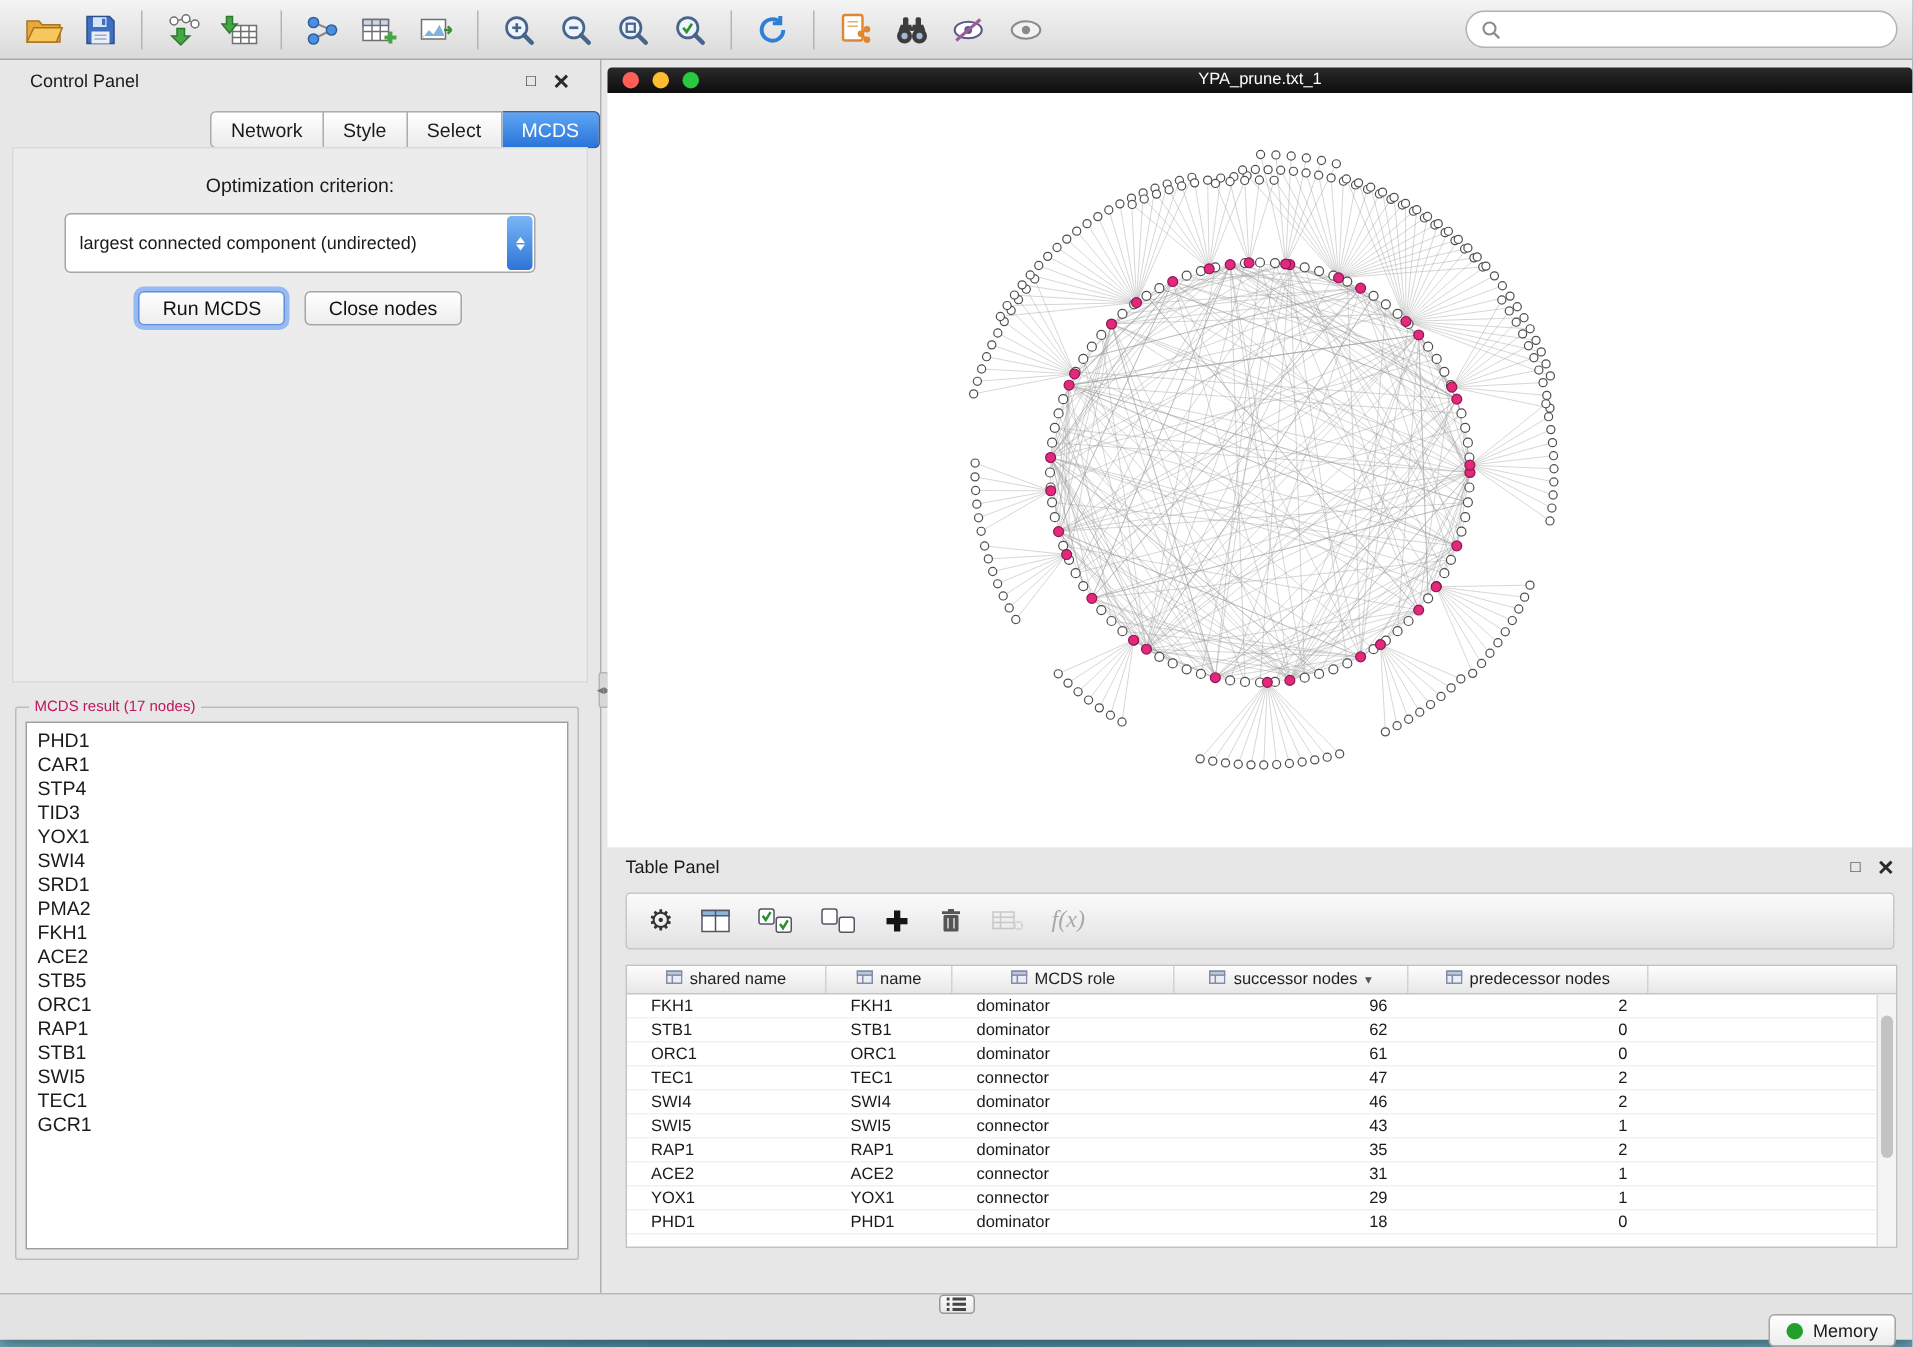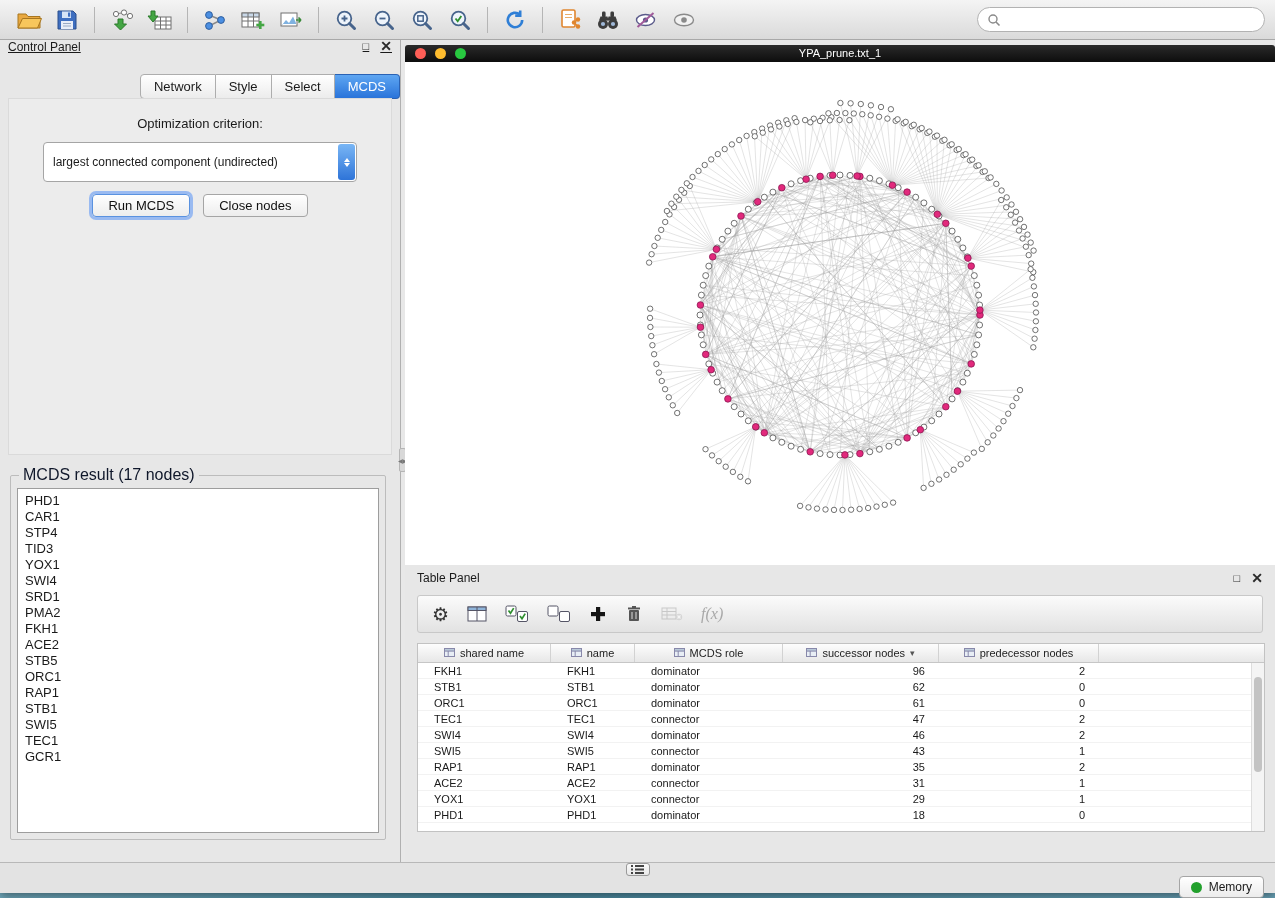--- a/index.html
+++ b/index.html
@@ -17,21 +17,21 @@
     display:flex; align-items:center; padding:0 10px; }
   .tbtn { width:38px; height:32px; display:flex; align-items:center; justify-content:center; border-radius:4px; cursor:default; }
   .tsep { width:1px; height:26px; background:#b5b5b5; margin:0 8px; }
   .search { margin-left:auto; width:288px; height:25px; background:#fff; border:1px solid #b2b2b2;
     border-radius:13px; display:flex; align-items:center; padding:0 9px; gap:6px; }
   .search input { border:none; outline:none; flex:1; font-size:12px; font-family:"Liberation Sans",sans-serif; background:transparent; }
 
   
   .control-panel { position:absolute; top:40px; left:0; width:401px; height:822px;
     background:#e7e7e7; border-right:1px solid #b0b0b0; }
-  .panel-header { height:28px; display:flex; align-items:flex-start; padding:0 8px; font-size:12px; color:#1a1a1a;text-decoration:underline; }
+  .panel-header { height:28px; display:flex; align-items:center; padding:0 20px; font-size:12px; color:#1a1a1a; }
   .win-icons { margin-left:auto; display:flex; gap:11px; align-items:center; color:#2a2a2a; }
   .win-float { font-size:11px; line-height:11px; }
   .win-close { font-size:14px; font-weight:bold; line-height:12px; }
   .ctabs { position:absolute; top:34px; left:0; right:0; display:flex; justify-content:flex-end; }
   .ctab { font-size:13px; padding:4px 13px; background:linear-gradient(#ffffff,#ececec);
     border:1px solid #adadad; border-left:none; color:#1a1a1a; }
   .ctab:first-child { border-left:1px solid #adadad; border-radius:4px 0 0 4px; }
   .ctab:last-child { border-radius:0 4px 4px 0; }
   .ctab.sel { background:linear-gradient(#5ea6f2,#2a74da); color:#fff; border-color:#2a62b4; }
   .cp-content { position:absolute; top:58px; left:8px; right:8px; height:357px; background:#ececec; border:1px solid #dadada; }
@@ -41,21 +41,21 @@
   .combo .stepper { position:absolute; right:1px; top:1px; bottom:1px; width:17px; border-radius:3px;
     background:linear-gradient(#79b6f5,#2e74d8); display:flex; flex-direction:column; align-items:center; justify-content:center; gap:1px; }
   .stepper .up { width:0; height:0; border-left:3.5px solid transparent; border-right:3.5px solid transparent; border-bottom:4px solid #fff; }
   .stepper .down { width:0; height:0; border-left:3.5px solid transparent; border-right:3.5px solid transparent; border-top:4px solid #fff; }
   .btn-row { display:flex; justify-content:center; gap:13px; margin-top:12px; }
   .btn { font-size:13px; padding:3px 15px; background:linear-gradient(#ffffff,#ededed);
     border:1px solid #a5a5a5; border-radius:4px; color:#111; }
   .btn.focused { box-shadow:0 0 0 3px rgba(86,146,245,.55); border-color:#5a92e0; }
   .mcds-fieldset { position:absolute; left:10px; right:14px; top:426px; bottom:22px;
     border:1px solid #bcbcbc; border-radius:2px; }
-  .mcds-fieldset legend { font-size:16px; margin-left:8px; padding:0 4px; color:#0f172a; }
+  .mcds-fieldset legend { font-size:10px; margin-left:8px; padding:0 4px; color:#be185d; }
   .mcds-list { position:absolute; left:6px; right:6px; top:4px; bottom:6px; background:#fff;
     border:1px solid #9d9d9d; overflow:hidden; font-size:13px; padding:4px 7px; }
   .mcds-item { line-height:16px; }
 
   
   .right { position:absolute; left:402px; top:40px; right:0; height:822px; }
   .net-window { position:absolute; left:3px; right:0; top:5px; height:520px; }
   .net-title { height:17px; background:linear-gradient(#2a2a2a,#0d0d0d); color:#fff; font-size:11px;
     text-align:center; line-height:17px; position:relative; border-radius:3px 3px 0 0; }
   .traffic { position:absolute; left:10px; top:3px; display:flex; gap:9px; }

